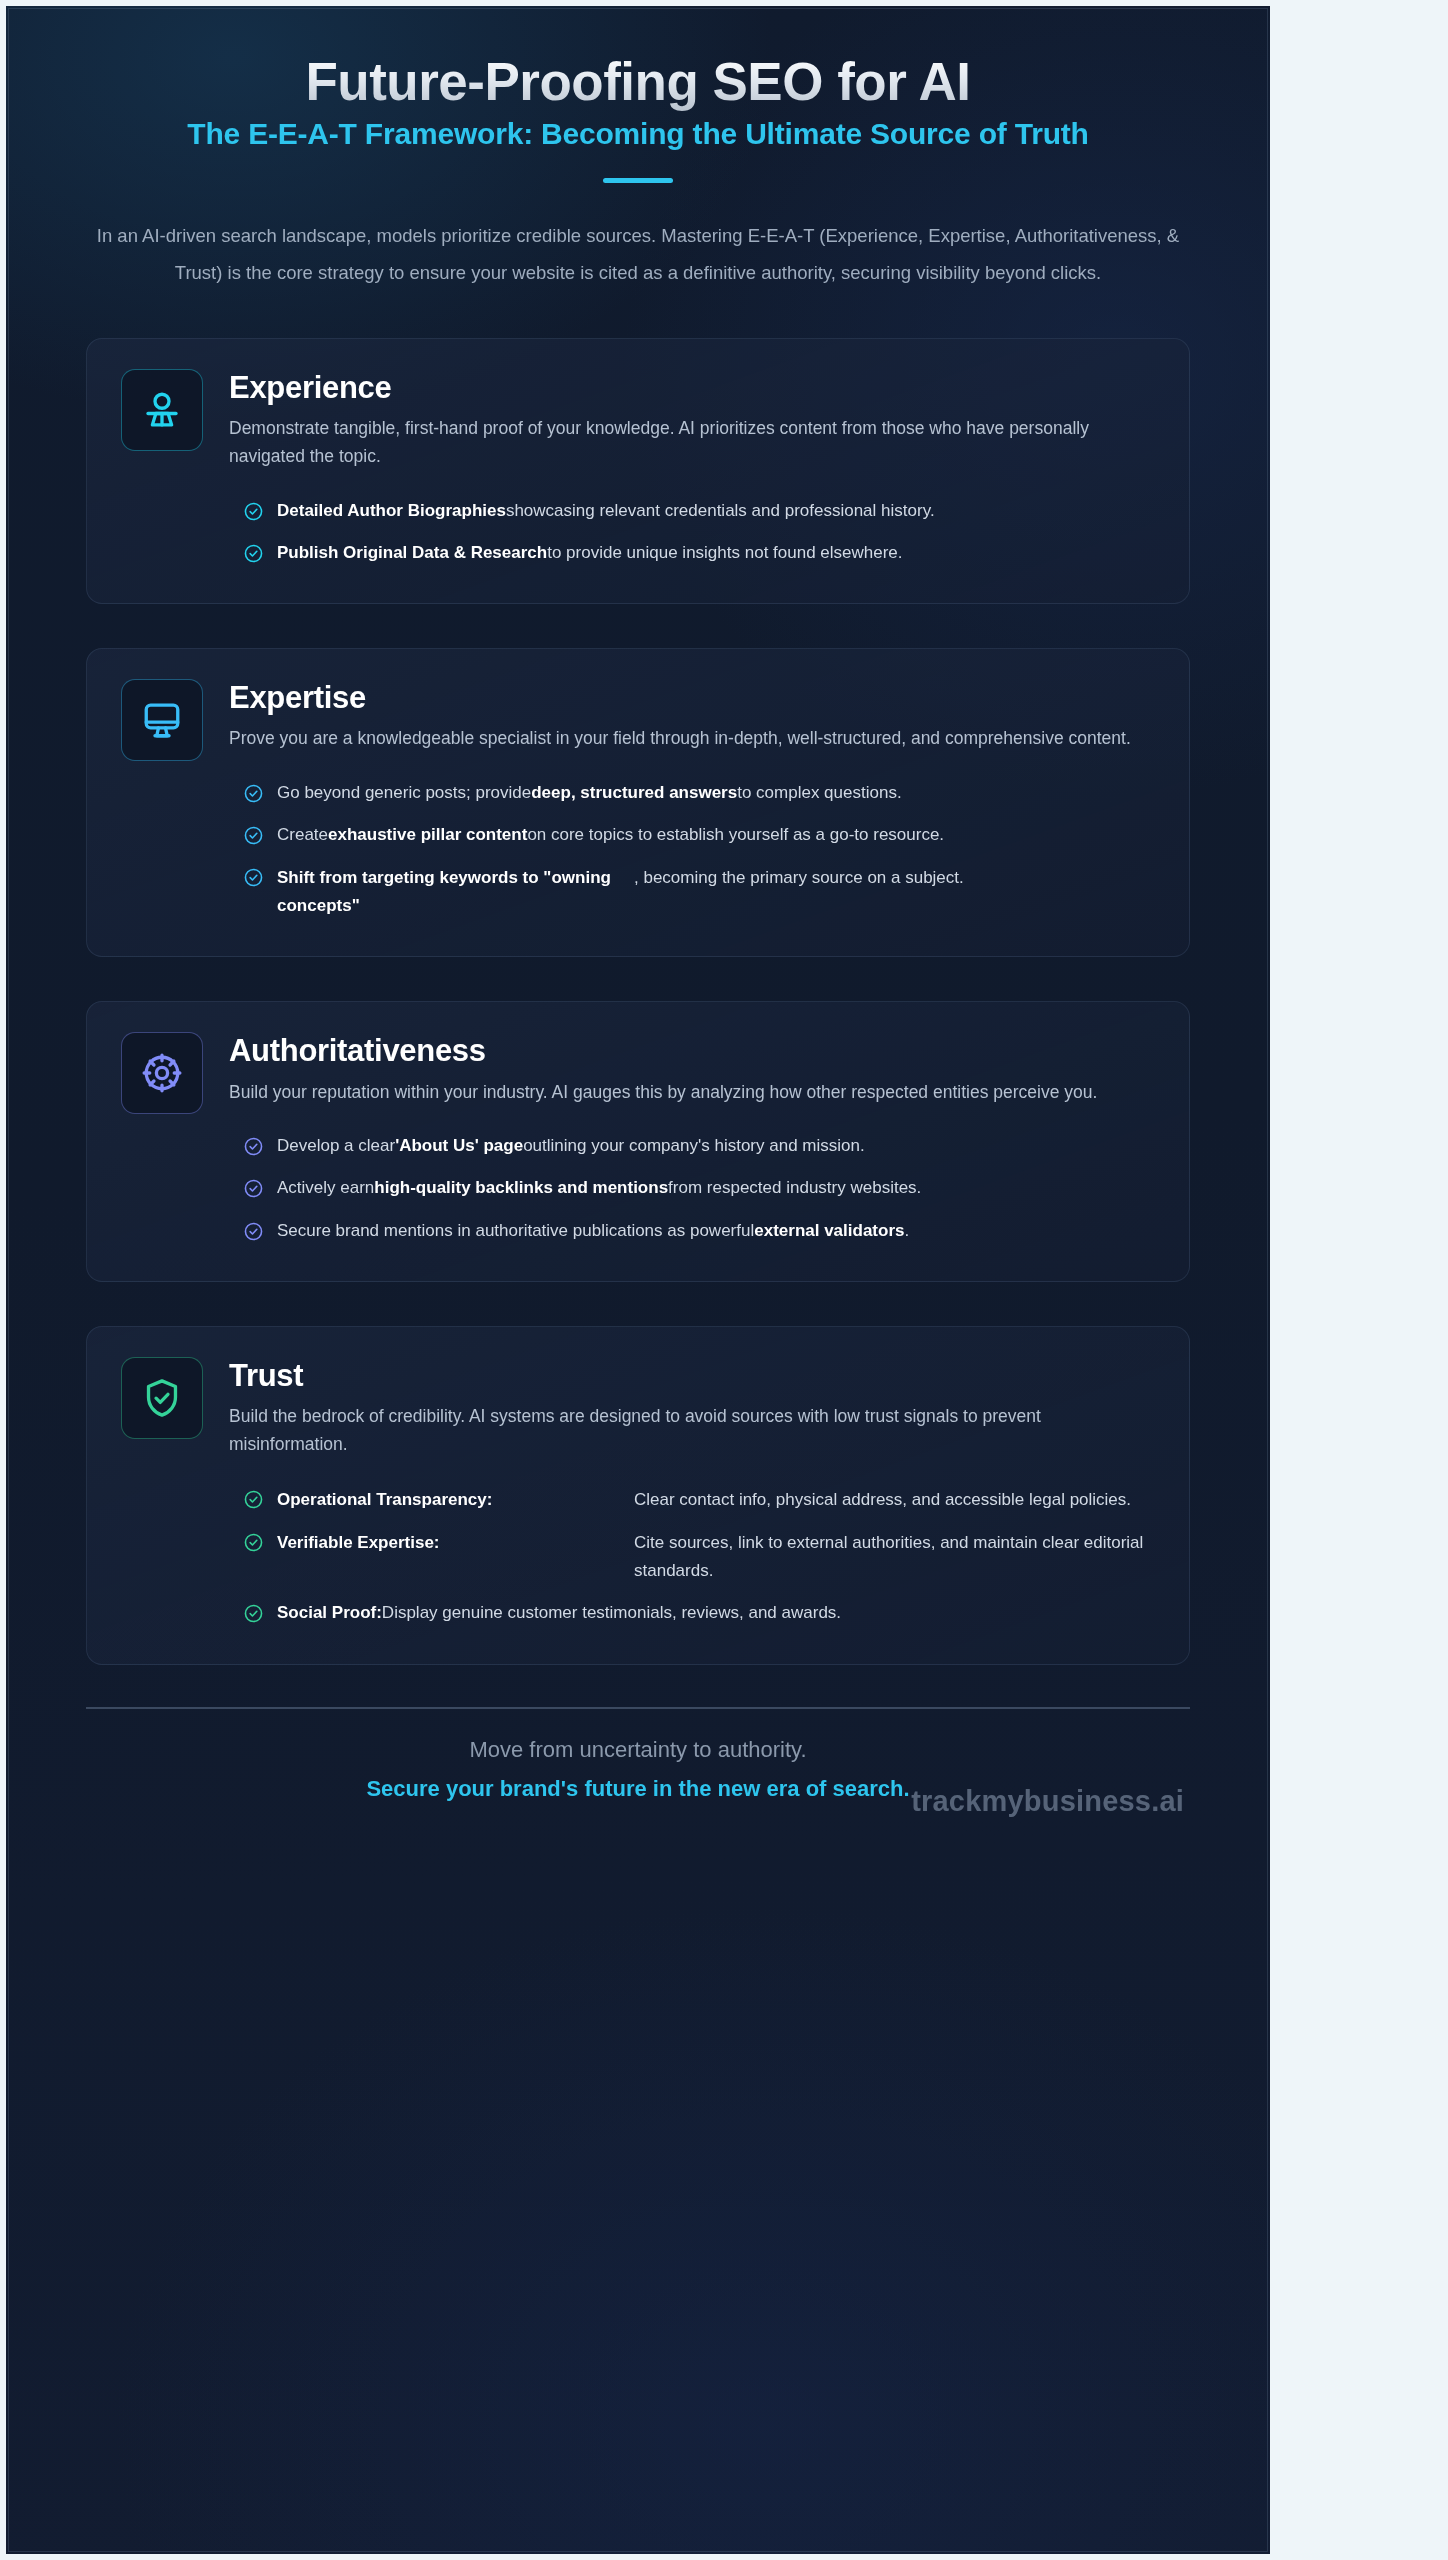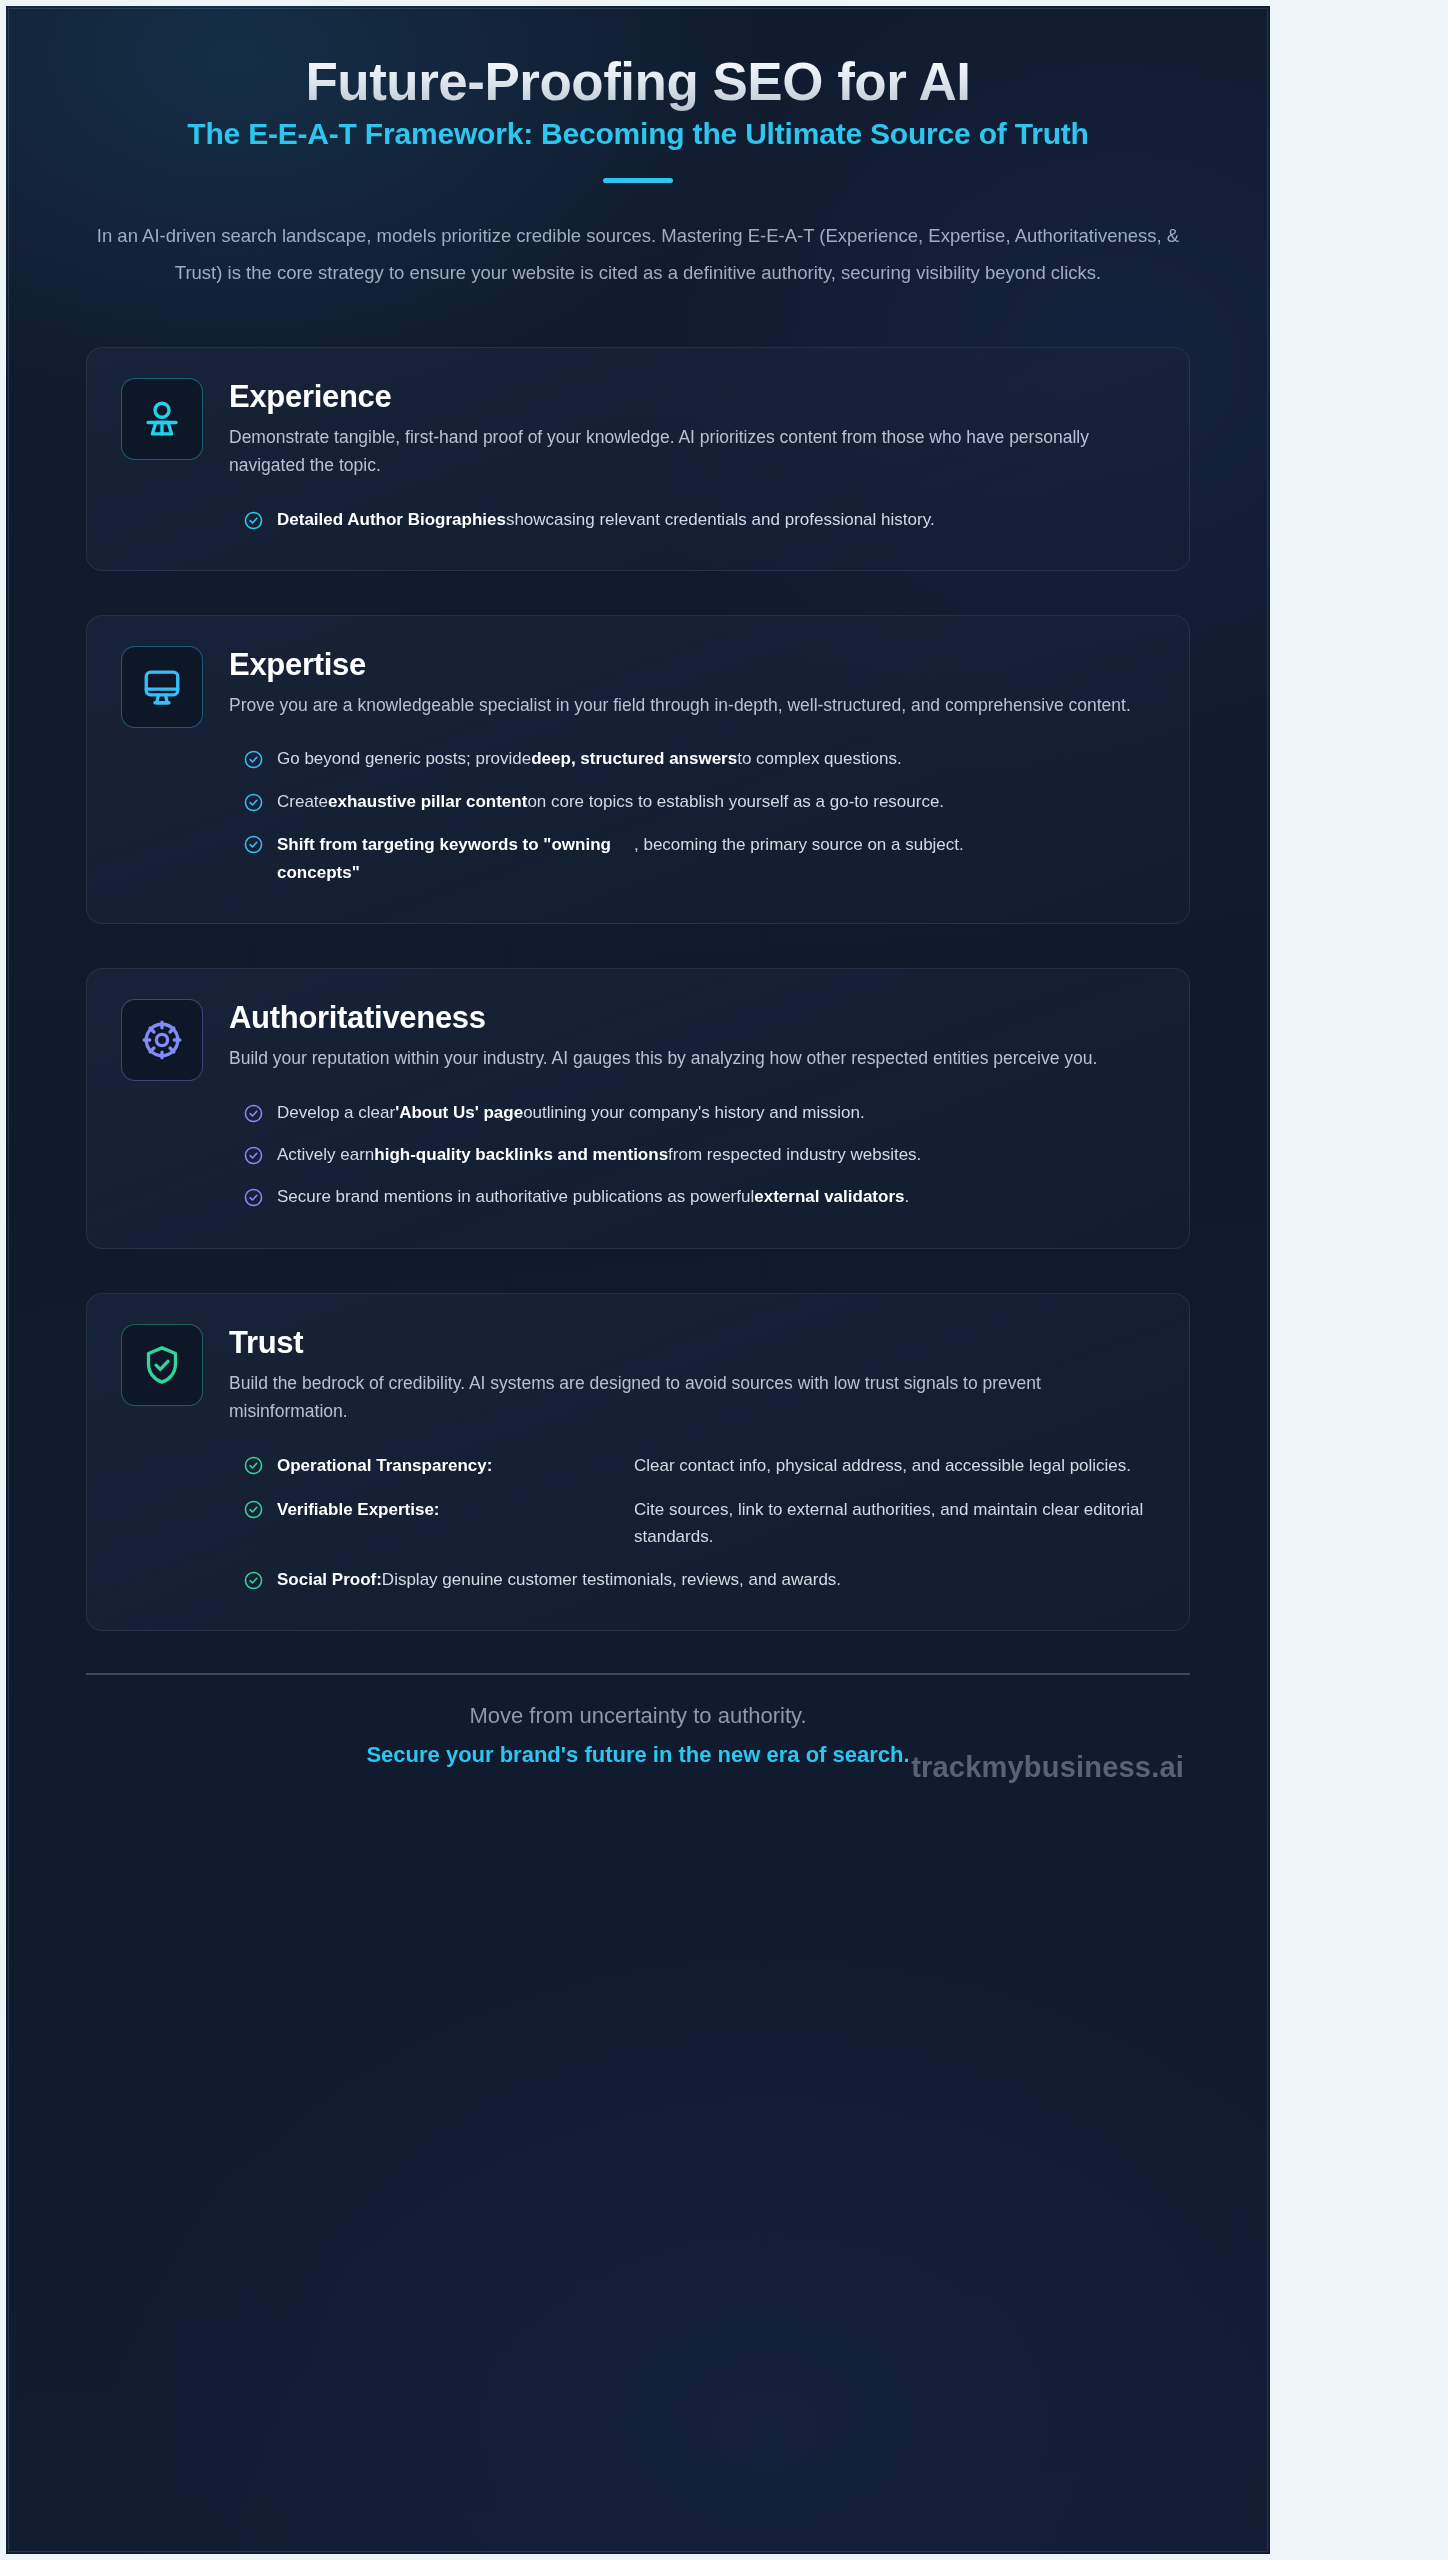--- a/index.html
+++ b/index.html
@@ -39,21 +39,21 @@
     margin-top:4px;
     font-size:30px; font-weight:bold; color:#2ec5ee;
     line-height:1.28; letter-spacing:-0.2px;
     max-width:1180px; margin-left:auto; margin-right:auto;
   }
   .rule {
     width:70px; height:5px; border-radius:3px;
     background:#2ec5ee; margin:24px auto 0;
   }
   .intro {
-    margin:34px auto 12px; max-width:1090px;
+    margin:34px auto 3px; max-width:1090px;
     font-size:18.5px; line-height:2.0; color:#9fadbf;
     font-weight:300; text-align:center;
   }
 
   
   .cards { padding:44px 80px 0; display:flex; flex-direction:column; gap:44px; }
   .card {
     background:linear-gradient(160deg, rgba(28,40,64,0.62) 0%, rgba(21,31,52,0.55) 100%);
     border:1px solid rgba(96,120,155,0.20);
     border-radius:16px;
@@ -134,20 +134,29 @@
           <div class="bullets">
             <div class="bullet">
               <span class="bullet-ico" style="color: rgb(34, 211, 238);">
                 <svg viewBox="0 0 24 24" fill="none" stroke="currentColor" stroke-width="1.8" stroke-linecap="round" stroke-linejoin="round">
                   <circle cx="12" cy="12" r="9.2"></circle>
                   <path d="M8.2 12.2l2.6 2.6 5-5.4"></path>
                 </svg>
               </span>
               <span class="bullet-txt"><b>Detailed Author Biographies</b>showcasing relevant credentials and professional history.</span>
             </div>
+            <div class="bullet">
+              <span class="bullet-ico" style="color: rgb(34, 211, 238);">
+                <svg viewBox="0 0 24 24" fill="none" stroke="currentColor" stroke-width="1.8" stroke-linecap="round" stroke-linejoin="round">
+                  <circle cx="12" cy="12" r="9.2"></circle>
+                  <path d="M8.2 12.2l2.6 2.6 5-5.4"></path>
+                </svg>
+              </span>
+              <span class="bullet-txt"><b>Publish Original Data &amp; Research</b>to provide unique insights not found elsewhere.</span>
+            </div>
           </div>
         </div>
       </div>
       <div class="card">
         <div class="icon-box" style="border-color: rgba(56, 189, 248, 0.4); color: rgb(56, 189, 248);">
           <svg viewBox="0 0 24 24" fill="none" stroke="currentColor" stroke-width="1.9" stroke-linecap="round" stroke-linejoin="round">
             <rect x="3" y="3.5" width="18" height="13" rx="2.5"></rect>
             <path d="M3 13.2h18"></path>
             <path d="M10 16.5 9 21h6l-1-4.5"></path>
             <path d="M8 21h8"></path>

